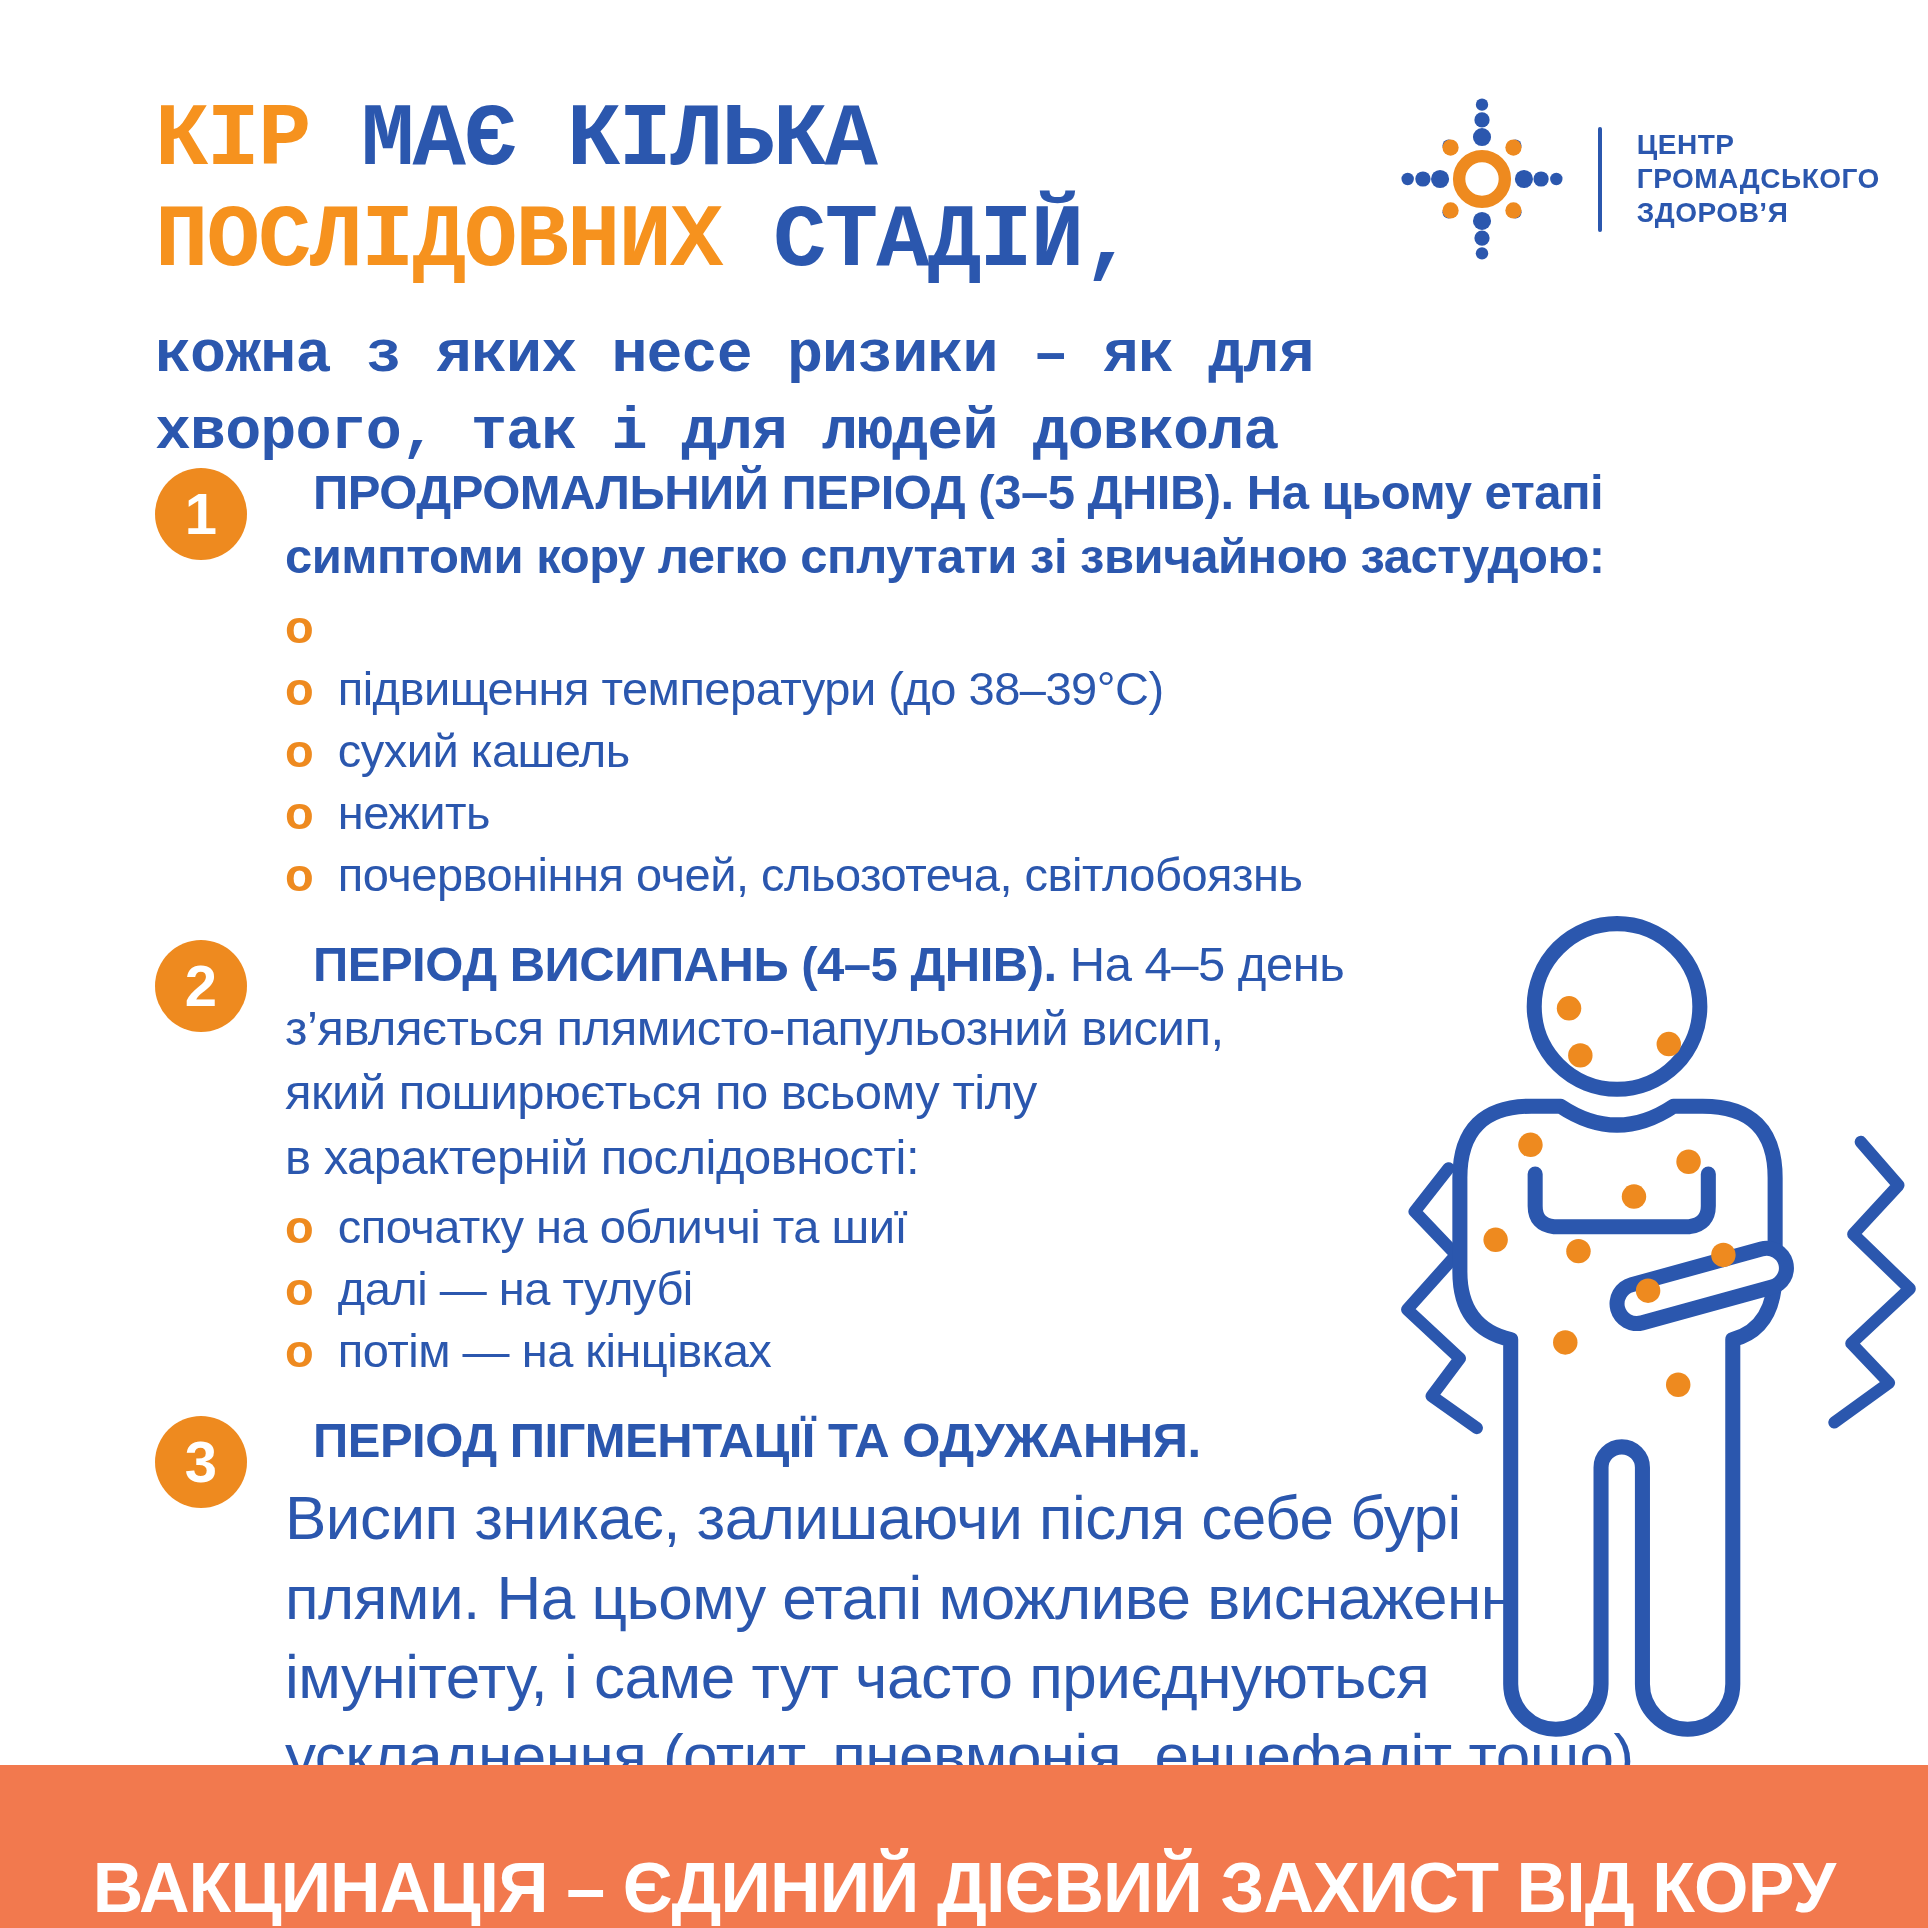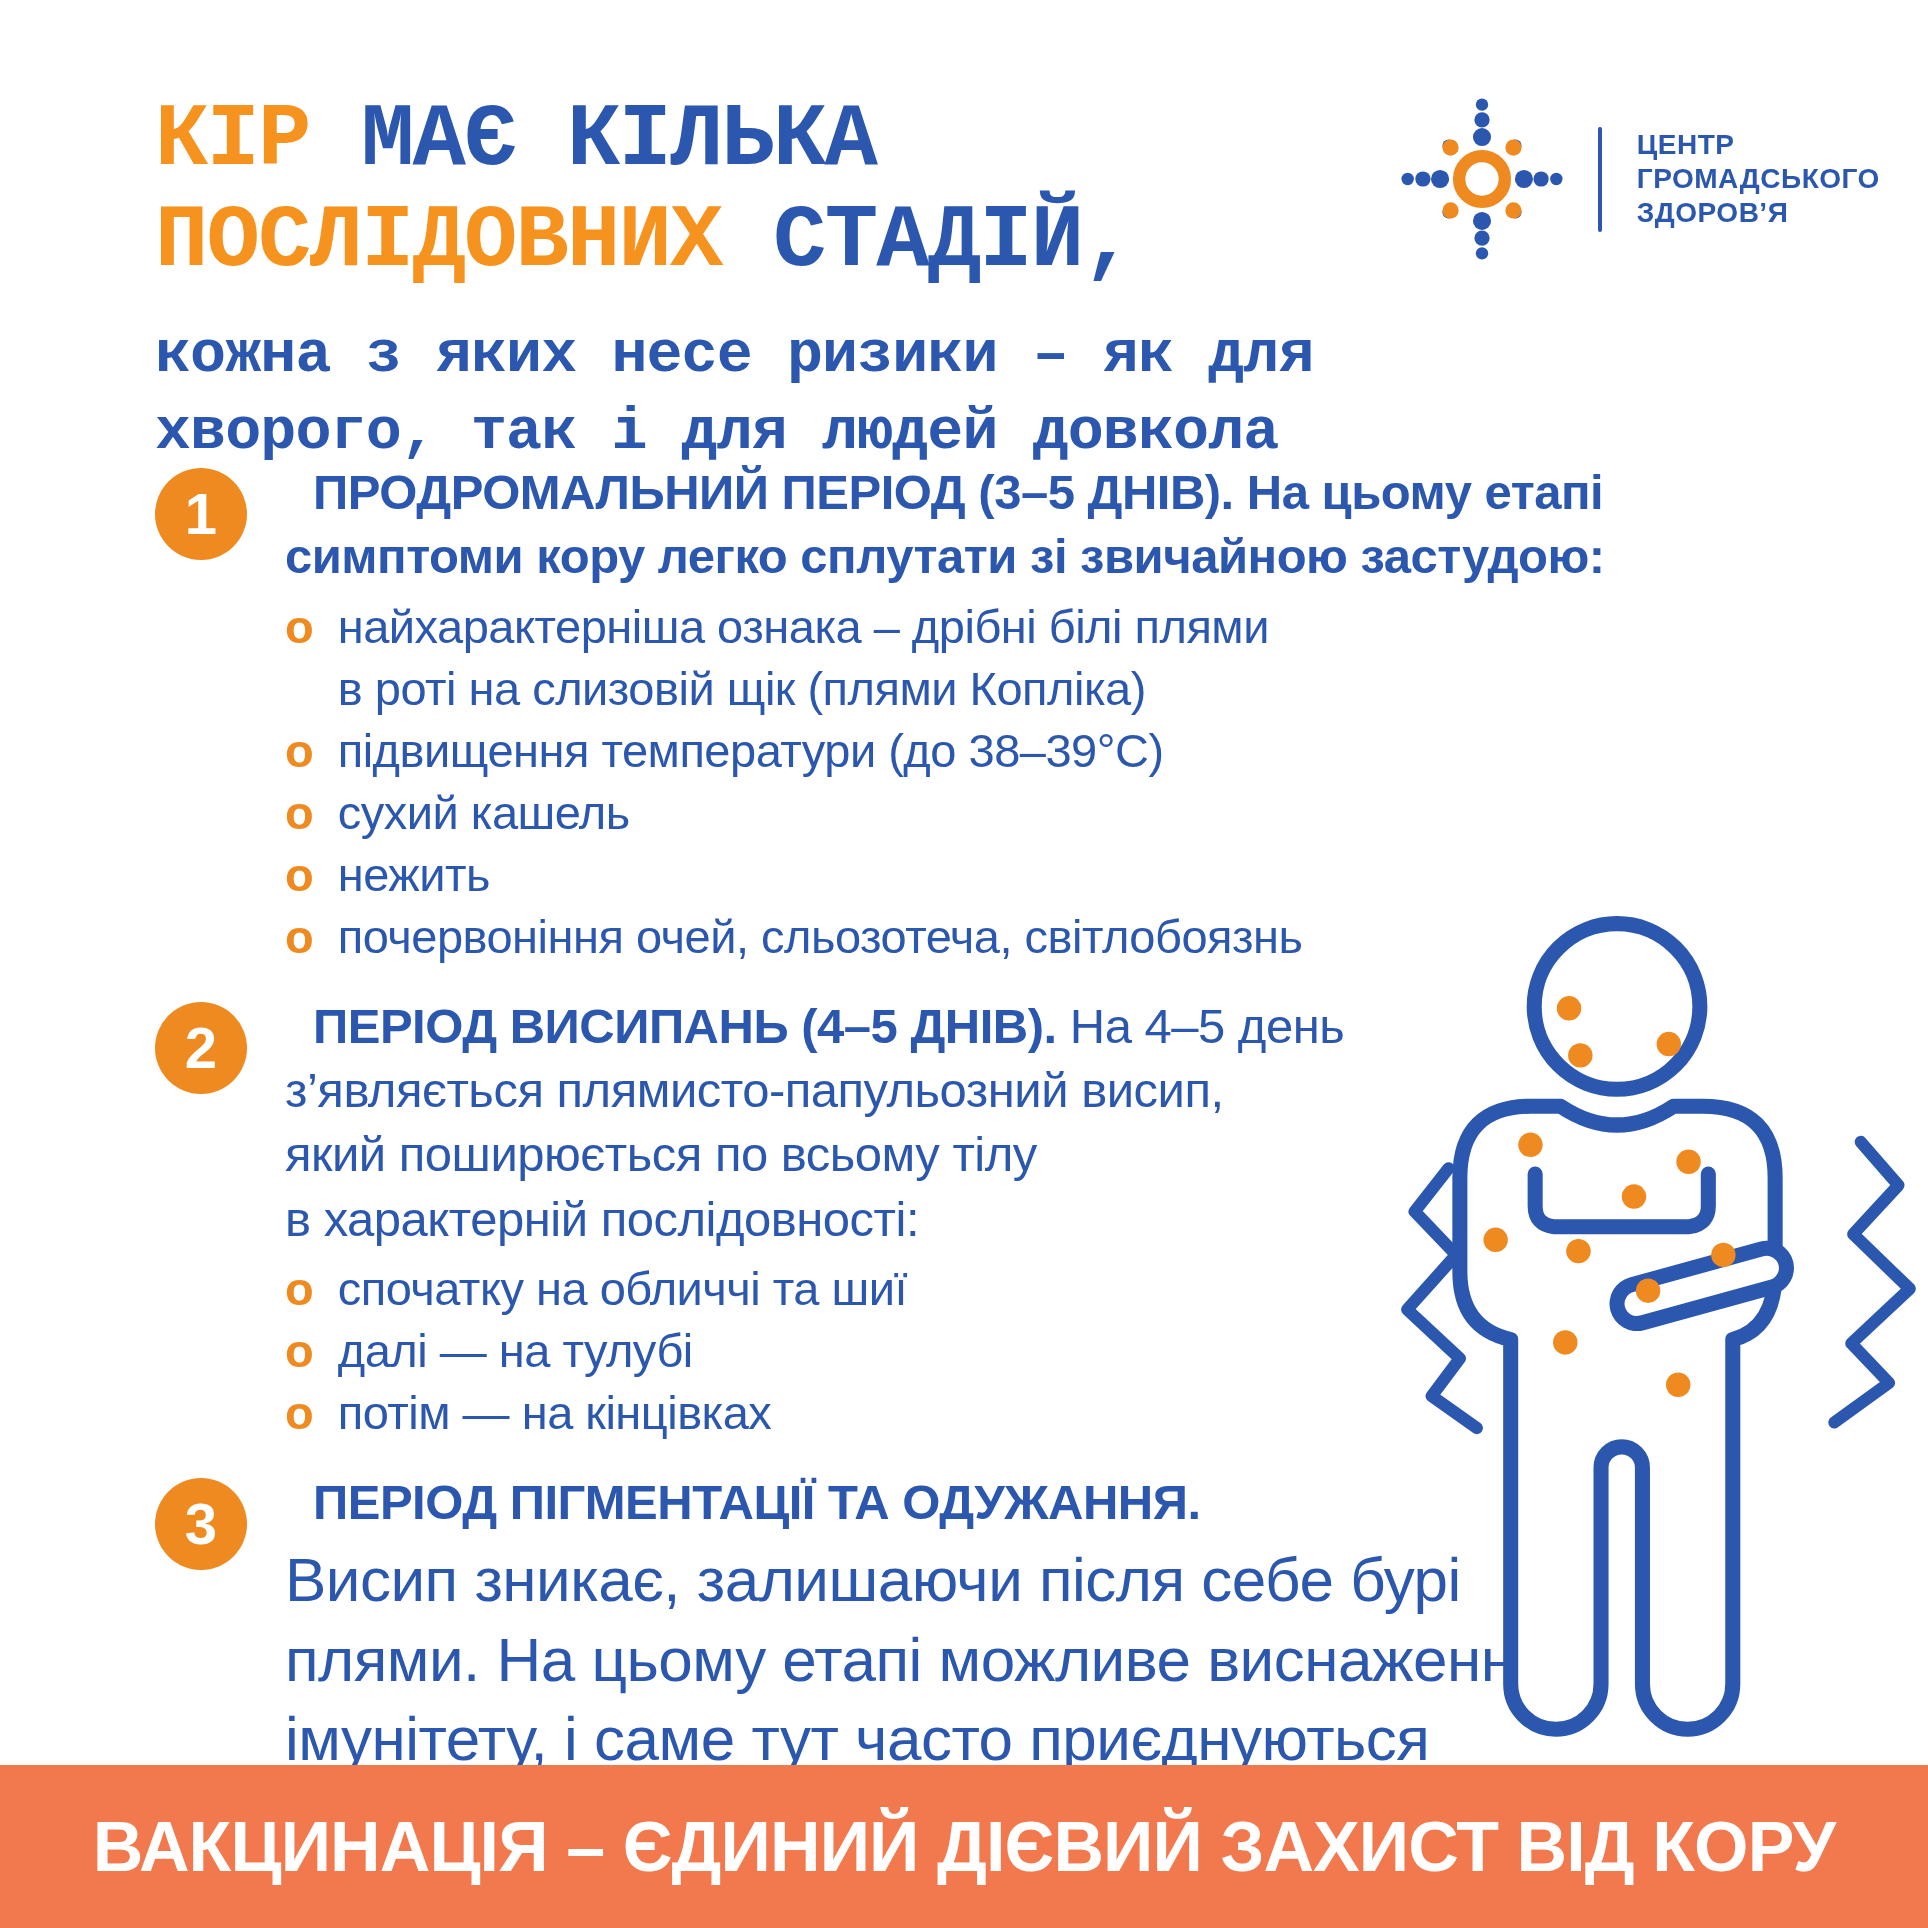--- a/index.html
+++ b/index.html
@@ -25,21 +25,21 @@
   .stage-head .rest-medium{font-weight:500;}
   .bullets{list-style:none;margin:7.5px 0 0 0;padding:0;}
   .bullets li{display:flex;align-items:flex-start;font-size:47px;line-height:1.32;font-weight:500;
               color:#2B57AE;white-space:pre-line;letter-spacing:-0.5px;}
   .bullets .marker{color:#EE8A1F;font-weight:800;margin-right:24.5px;}
   .stage-text{margin:5.6px 0 0 0;font-size:62px;line-height:1.28;font-weight:500;color:#2B57AE;white-space:pre-line;letter-spacing:-0.5px;}
   
   .person{position:absolute;left:1394px;top:895px;}
   
   .banner{position:absolute;left:0;bottom:0;width:1928px;height:163px;background:#F2794E;
-          display:flex;align-items:center;justify-content:center;}
+          display:flex;align-items:flex-end;justify-content:center;}
   .banner span{color:#ffffff;font-size:70px;font-weight:800;letter-spacing:-0.9px;white-space:nowrap;}
 </style>
 </head>
 <body>
 
 <div class="poster">
 
   <header class="title-block">
     <h1 class="title"><span class="orange">КІР</span><span> МАЄ КІЛЬКА</span><br>
       <span class="orange">ПОСЛІДОВНИХ</span><span> СТАДІЙ,</span></h1>
@@ -88,22 +88,21 @@
   </div>
 
   <main class="stages">
 
     <section class="stage">
       <div class="stage-num">1</div>
       <div class="stage-body">
         <p class="stage-head"><span class="caps">ПРОДРОМАЛЬНИЙ ПЕРІОД (3–5 ДНІВ).</span><span> На цьому етапі
 симптоми кору легко сплутати зі звичайною застудою:</span></p>
         <ul class="bullets">
-          <li><span class="marker">o</span><span>найхарактерніша ознака – дрібні білі плями
-в роті на слизовій щік (плями Копліка)</span></li>
+          <li><span class="marker">o</span></li>
           <li><span class="marker">o</span><span>підвищення температури (до 38–39°С)</span></li>
           <li><span class="marker">o</span><span>сухий кашель</span></li>
           <li><span class="marker">o</span><span>нежить</span></li>
           <li><span class="marker">o</span><span>почервоніння очей, сльозотеча, світлобоязнь</span></li>
         </ul>
       </div>
     </section>
 
     <section class="stage">
       <div class="stage-num">2</div>

